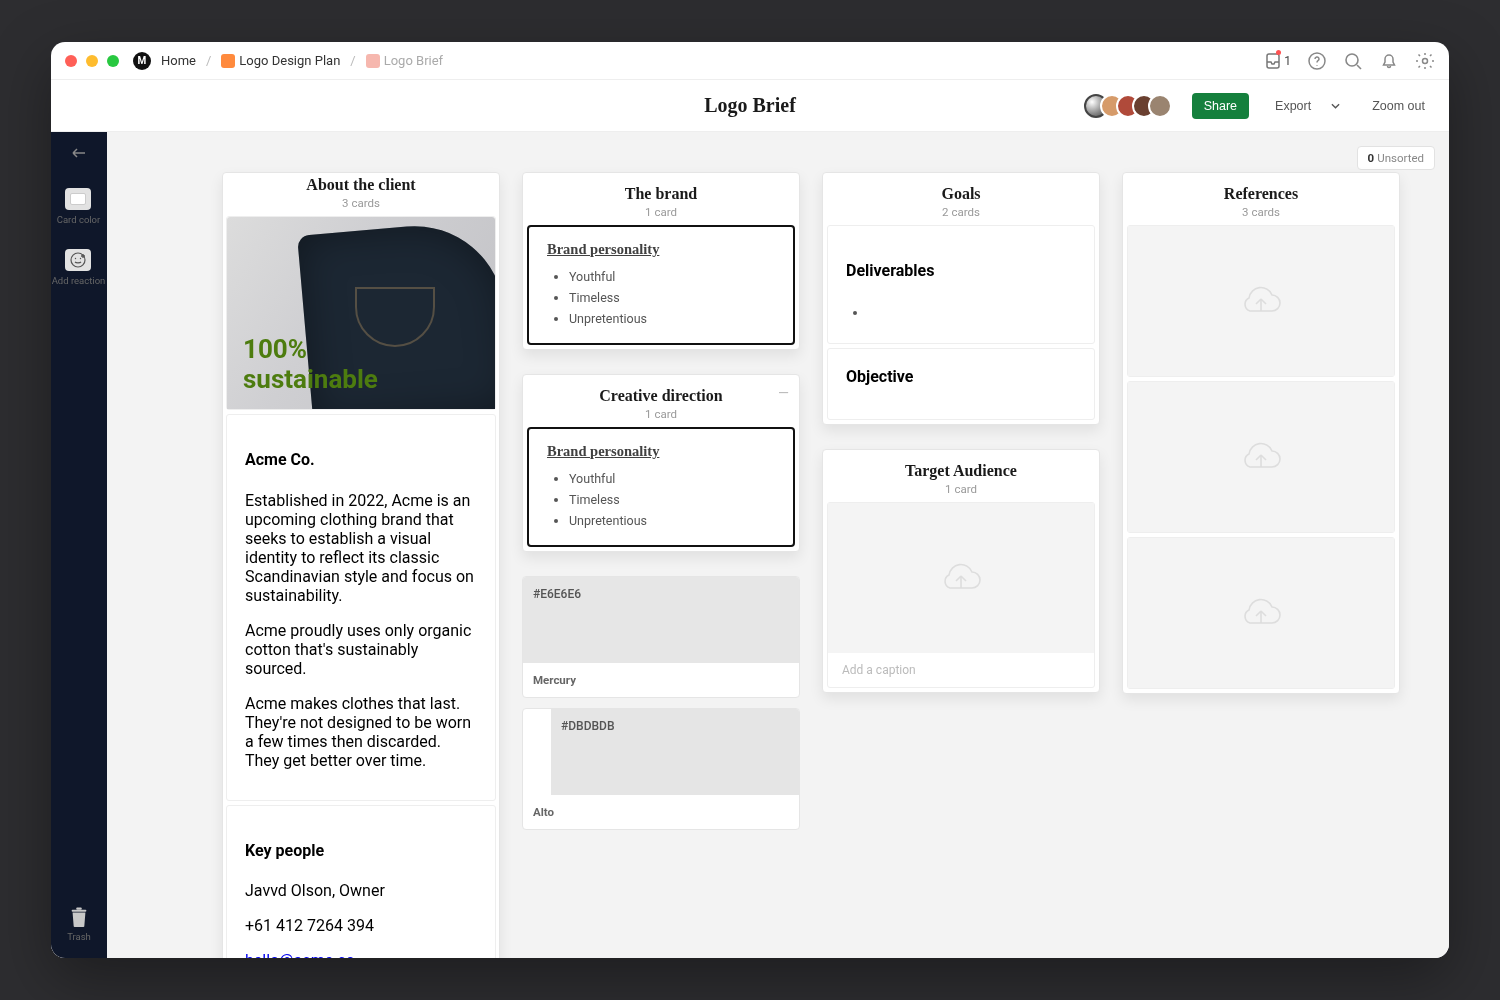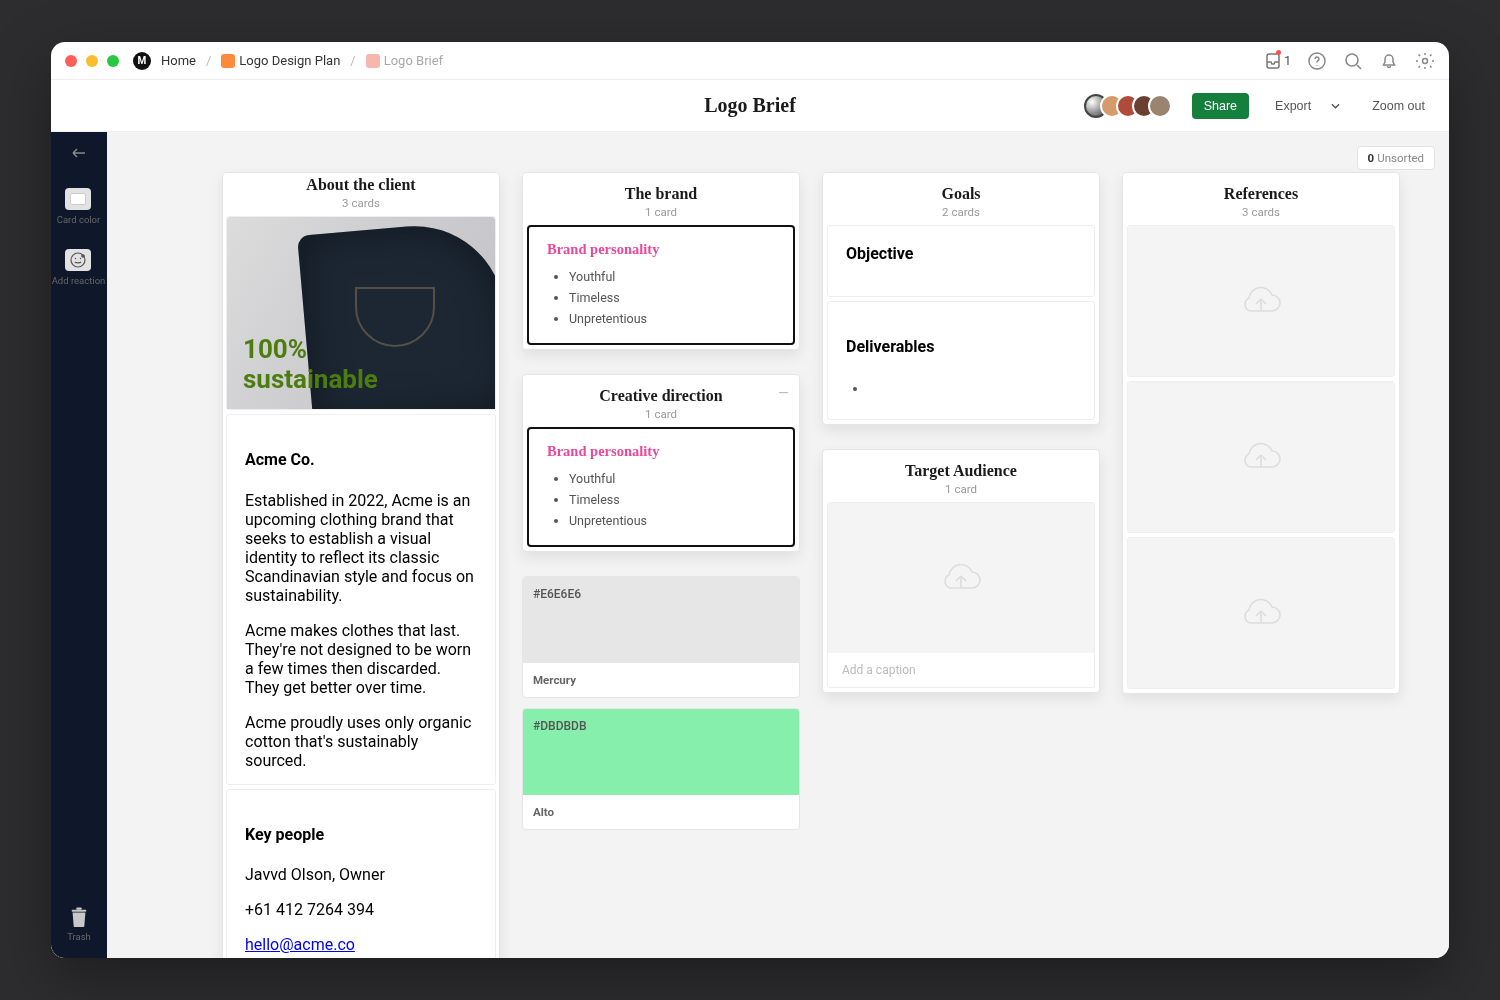--- a/index.html
+++ b/index.html
@@ -42,21 +42,21 @@
   .unsorted-chip { position:absolute; top:14px; right:14px; background:#fff; border:1px solid #e2e2e2; border-radius:4px; padding:4px 10px; font-size:11.5px; color:#888;text-align:center;}
   .unsorted-chip b { color:#333; margin-right:3px;}
   .trash { position:absolute; bottom:16px; left:0; width:56px; display:flex; flex-direction:column; align-items:center; gap:3px; font-size:9.5px; color:#666;}
   
   .board { position:absolute; left:115px; top:40px; display:flex; gap:22px; }
   .column { width:278px; display:flex; flex-direction:column; gap:12px;}
   .column .colhd { text-align:center; font-family: Georgia, serif; font-weight:700; font-size:16px; color:#1a1a1a;}
   .column .colsub { text-align:center; font-size:11.5px; color:#999; margin-top:2px; margin-bottom:6px;}
   .card { background:#fff; border:1px solid #e5e5e5; border-radius:4px; }
   .card.pad { padding:14px 18px;}
-  .card h4 { font-family: Georgia, serif; font-weight:700; margin:0 0 8px 0; font-size:14.5px; color:#ec4899;}
+  .card h4 { font-family: Georgia, serif; font-weight:700; margin:0 0 8px 0; font-size:14.5px; color:#404040;text-decoration:underline;}
   ul.bul { margin:0; padding-left:22px; font-size:12.5px; color:#555;}
   ul.bul li { padding:3px 0;}
   .sel { border:2.5px solid #111; border-radius:4px;}
   .hero { height:192px; position:relative; overflow:hidden; border-radius:3px 3px 0 0;}
   .hero .bg { position:absolute; inset:0; background:linear-gradient(120deg,#dcdcdc 0%,#cfcfd2 40%,#c2c2c6 100%);}
   .hero .jeans { position:absolute; right:-10px; top:10px; width:200px; height:190px; background:#1c2733; border-radius:12px 90px 12px 12px; transform:rotate(-5deg); box-shadow: inset 0 0 40px rgba(0,0,0,0.4);}
   .hero .pocket { position:absolute; right:60px; top:70px; width:80px; height:60px; border:2px solid rgba(255,200,120,0.25); border-radius:0 0 40px 40px;}
   .hero .txt { position:absolute; left:16px; bottom:14px; color:#4d7c0f; font-weight:700; font-size:26px; line-height:1.15;}
   .section-card { background:#fff; border:1px solid #e5e5e5; border-radius:4px; padding:3px; margin-bottom:3px; box-shadow: 0 6px 14px rgba(0,0,0,0.08);}
   .swatches { display:flex; gap:10px;flex-direction:column;}
@@ -189,22 +189,22 @@
                 <div class="hero">
                     <div class="bg"></div>
                     <div class="jeans"></div>
                     <div class="pocket"></div>
                   <div class="txt" id="hero-text">100%<br>sustainable</div>
                 </div>
               </div>
               <div class="innercard" style="padding:14px 18px;">
                 <h4>Acme Co.</h4>
                 <p>Established in 2022, Acme is an upcoming clothing brand that seeks to establish a visual identity to reflect its classic Scandinavian style and focus on sustainability.</p>
+                <p style="margin-bottom:0">Acme proudly uses only organic cotton that's sustainably sourced.</p>
                 <p>Acme makes clothes that last. They're not designed to be worn a few times then discarded. They get better over time.</p>
-                <p style="margin-bottom:0">Acme proudly uses only organic cotton that's sustainably sourced.</p>
               </div>
               <div class="innercard" style="padding:14px 18px;">
                 <h4>Key people</h4>
                 <p style="margin-bottom:10px">Javvd Olson, Owner</p>
                 <p style="margin-bottom:10px">+61 412 7264 394</p>
                 <p style="margin-bottom:2px"><a href="#">hello@acme.co</a></p>
               </div>
             </div>
           </div>
         </div>
@@ -238,41 +238,41 @@
           </div>
 
           <div class="swatches">
             <div class="swatch">
               <div class="chip" id="sw1" style="background: rgb(230, 230, 230);">
                   <span>#E6E6E6</span>
                 </div>
               <div class="lbl">Mercury</div>
             </div>
             <div class="swatch">
-              <div class="chip" id="sw2" style="background: #86efac;">
+              <div class="chip" id="sw2" style="background: #e5e5e5; margin-left: 28px;">
                   <span>#DBDBDB</span>
                 </div>
               <div class="lbl">Alto</div>
             </div>
           </div>
         </div>
 
         <div class="column">
           <div class="section-group">
             <div class="colhd">Goals</div>
             <div class="colsub">2 cards</div>
             <div class="innerstack">
-              <div class="innercard" style="padding:18px;min-height:72px;">
-                <h4 style="margin:0">Objective</h4>
-              </div>
               <div class="innercard" style="padding:14px 18px 20px;">
                 <h4>Deliverables</h4>
                 <ul class="bul">
                     <li></li>
                   </ul>
+              </div>
+              <div class="innercard" style="padding:18px;min-height:72px;">
+                <h4 style="margin:0">Objective</h4>
               </div>
             </div>
           </div>
           <div class="section-group">
             <div class="colhd">Target Audience</div>
             <div class="colsub">1 card</div>
             <div class="innercard" style="padding:0;margin-top:2px;">
               <div class="upload">
                 <svg width="46" height="36" viewBox="0 0 46 36" fill="none" stroke="#bbb" stroke-width="1.6">
                     <path d="M34 28a8 8 0 000-16 12 12 0 00-23 3 7 7 0 001 13h22"></path>

